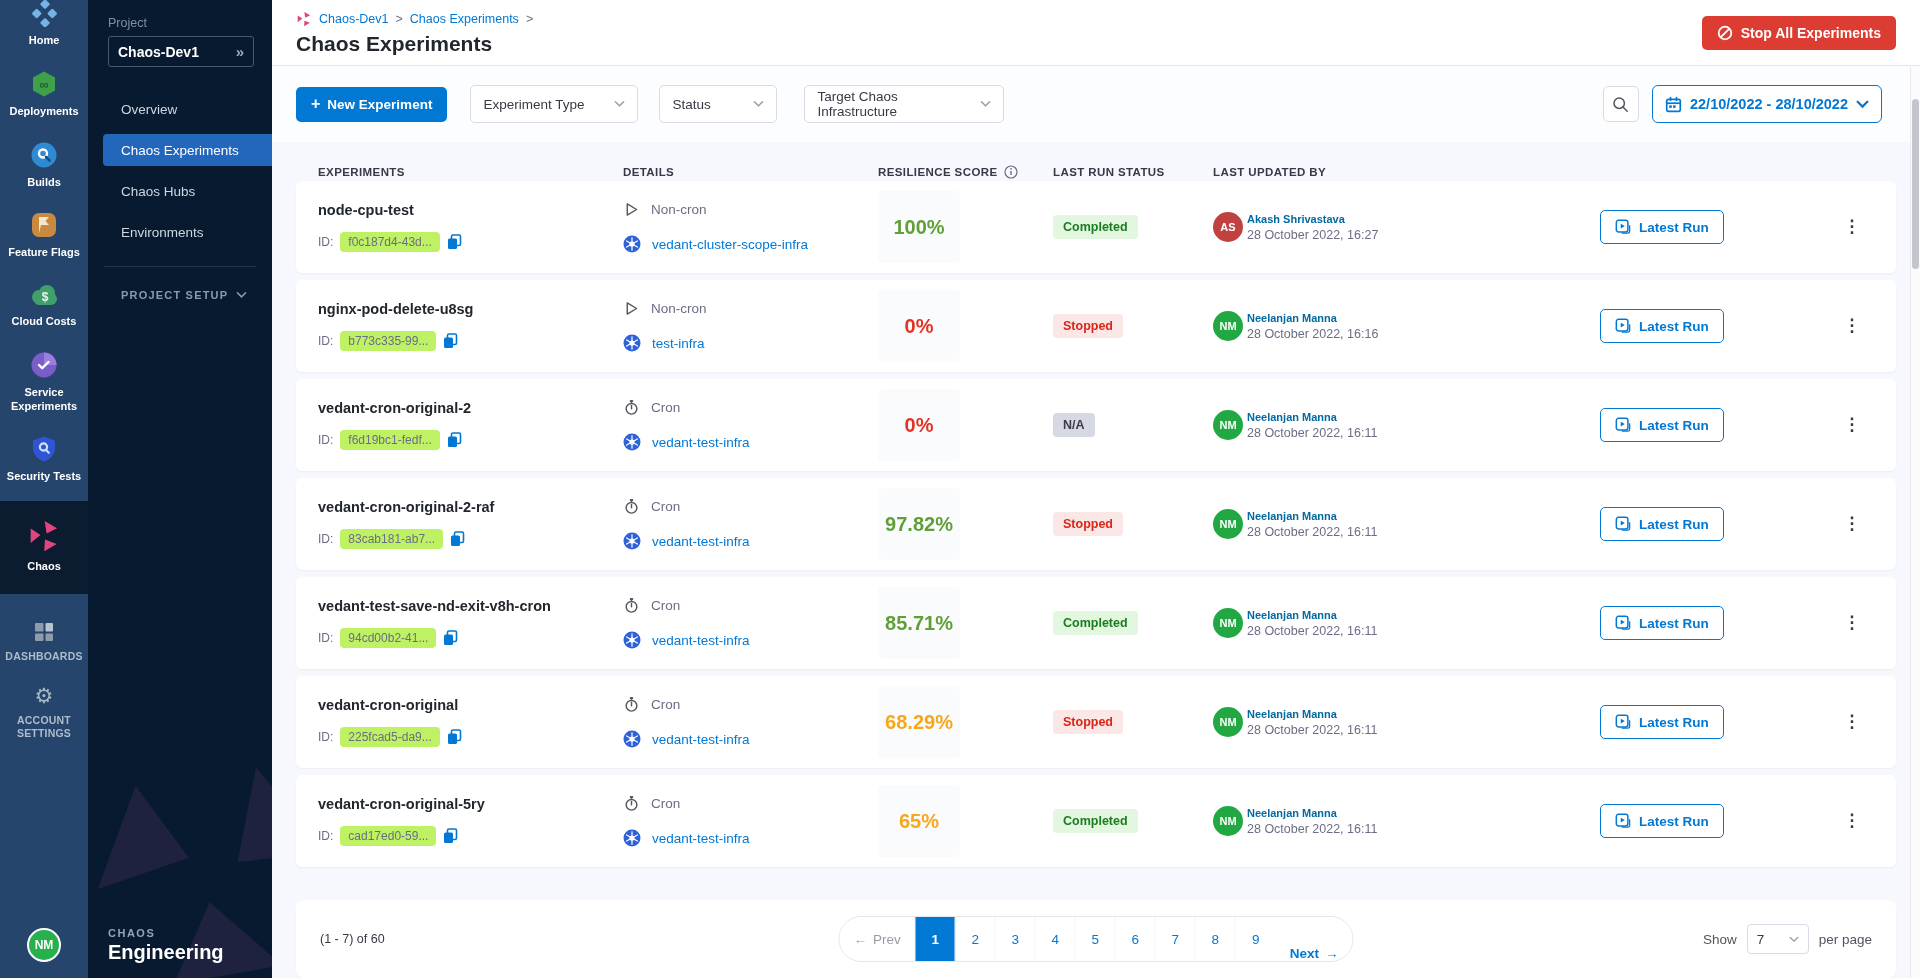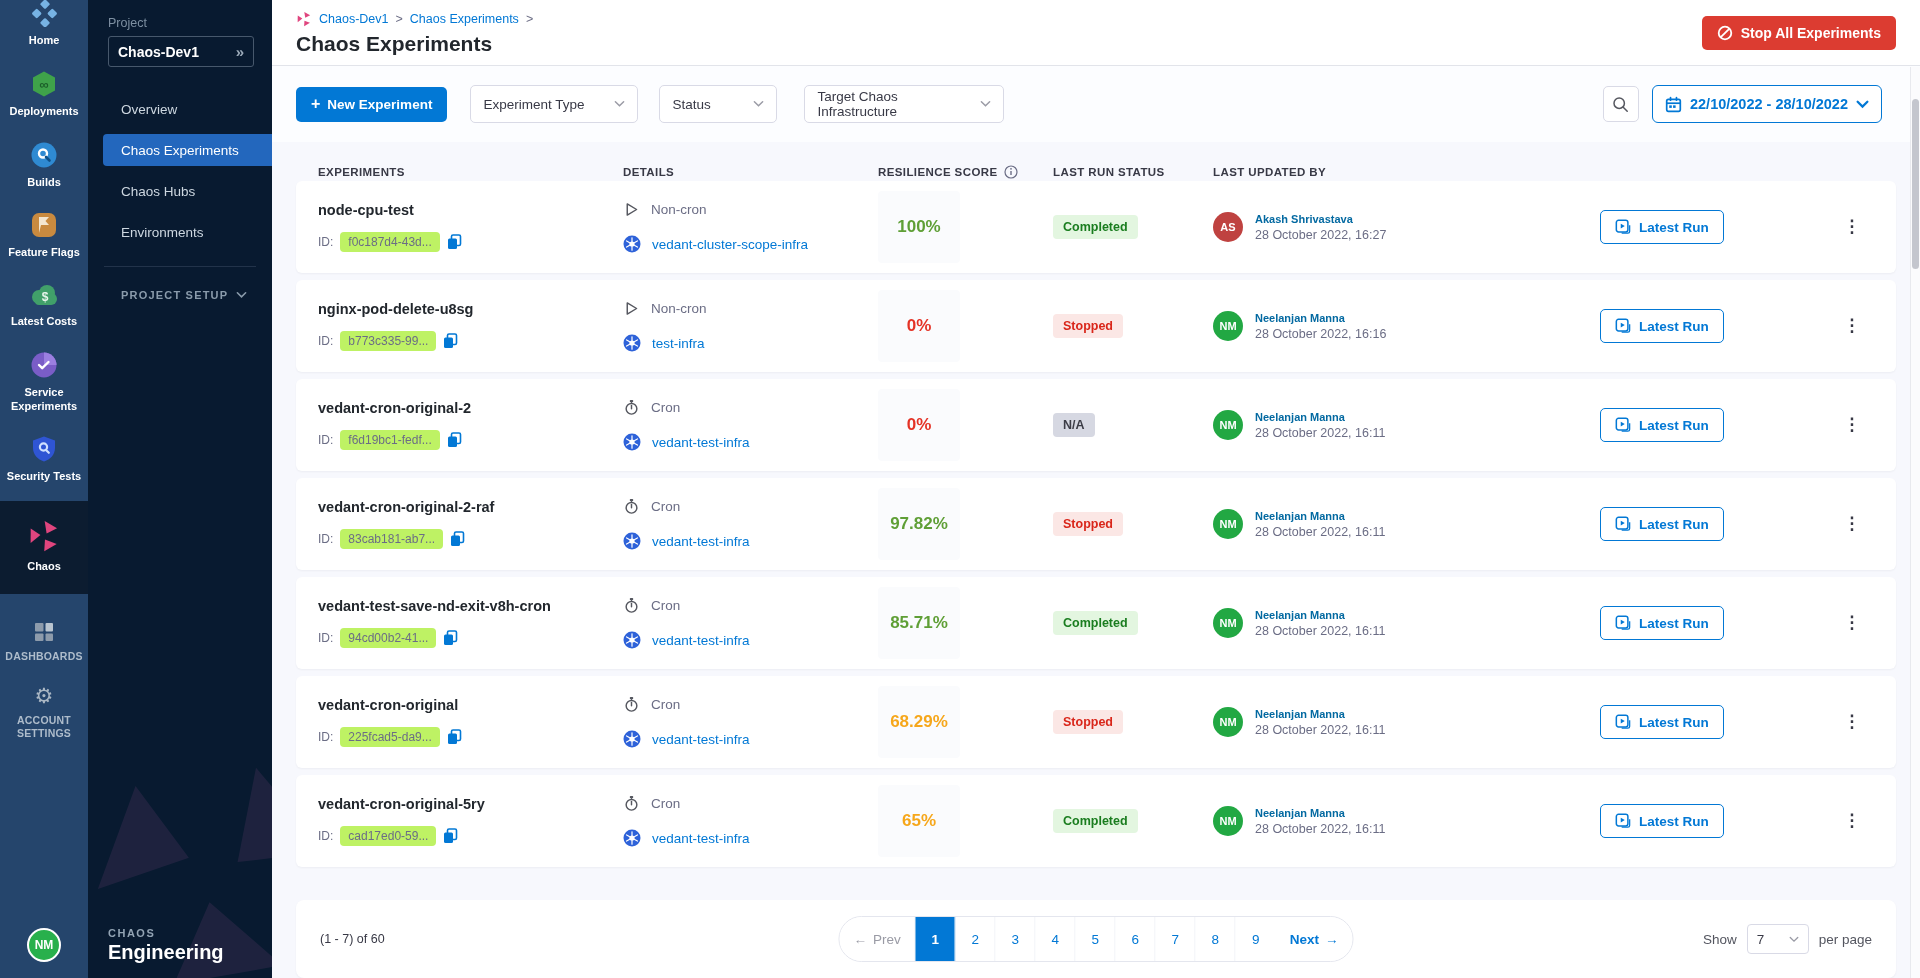--- a/index.html
+++ b/index.html
@@ -61,45 +61,45 @@
   .exp-name { font-size:14.5px; font-weight:700; color:#22272d; }
   .exp-id-row { display:flex; align-items:center; gap:7px; margin-top:14px; }
   .id-label { font-size:12px; color:#6b6d85; }
   .id-pill { background:#bef264; border-radius:4px; padding:3px 8px; font-size:12px; color:#6b6d85; }
   .copy-btn { background:none; border:none; cursor:pointer; padding:0; display:flex; }
   .detail-line { display:flex; align-items:center; gap:11px; font-size:13.5px; color:#6b6d85; }
   .detail-line + .detail-line { margin-top:17px; }
   .infra-link { color:#0278d5; text-decoration:none; cursor:pointer; }
   .k8s-badge { display:inline-flex; }
   .score-box { width:82px; height:72px; background:#fafbfd; border-radius:4px; display:flex; align-items:center; justify-content:center; }
-  .score-value { font-size:17px; font-weight:700; }
+  .score-value { font-size:20px; font-weight:700; }
   .score-green .score-value { color:#5f9f36; }
   .score-red .score-value { color:#e43326; }
   .score-orange .score-value { color:#f6a71b; }
   .status-pill { display:inline-block; border-radius:4px; padding:5px 10px; font-size:12.5px; font-weight:700; }
   .status-completed .status-pill { background:#e3f6e0; color:#1a7d1f; }
   .status-stopped .status-pill { background:#fbe7e5; color:#d9261a; }
   .status-na .status-pill { background:#d6d8e2; color:#3c3d47; }
-  .updated-cell { display:flex; align-items:center; gap:12px; }
+  .updated-cell { display:flex; align-items:center; gap:4px; }
   .avatar { width:30px; height:30px; border-radius:50%; color:#fff; font-size:11px; font-weight:700; display:flex; align-items:center; justify-content:center; flex-shrink:0; }
   .avatar-red .avatar { background:#bf4240; }
   .avatar-green .avatar { background:#22a843; }
   .user-name { font-size:11px; font-weight:700; color:#0369a1; }
   .user-date { font-size:12.5px; color:#6b6d85; margin-top:3px; }
   .latest-run-btn { background:#fff; border:1px solid #0278d5; border-radius:5px; color:#0278d5; font-size:13.5px; font-weight:700; padding:8px 14px; display:flex; align-items:center; gap:8px; cursor:pointer; font-family:inherit; }
   .kebab-btn { background:none; border:none; font-size:17px; color:#383946; cursor:pointer; line-height:14px; letter-spacing:0; font-weight:700; }
 
   
   .footer-card { background:#fff; border-radius:8px; margin-top:26px; height:78px; display:flex; align-items:center; padding:0 24px; position:relative; box-shadow:0 1px 2px rgba(40,41,61,.05); flex-shrink:0; }
   .range-text { font-size:12.5px; color:#383946; }
   .pagination { position:absolute; left:50%; transform:translateX(-50%); display:flex; border:1px solid #e4e6ee; border-radius:23px; background:#fff; overflow:hidden; }
   .pg { min-width:40px; height:44px; display:flex; align-items:center; justify-content:center; font-size:13.5px; color:#0278d5; border-right:1px solid #eef0f5; cursor:pointer; background:#fff; border-top:none; border-bottom:none; border-left:none; font-family:inherit; padding:0 6px; }
   .pg:last-child { border-right:none; }
   .pg.prev { color:#9a9ba5; gap:6px; padding:0 14px; }
-  .pg.next { gap:6px; padding:0 14px; font-weight:700; }
+  .pg.next { gap:6px; padding:0 14px; font-weight:700;align-items:flex-end; }
   .pg.page.active { background:#0278d5; color:#fff; font-weight:700; }
   .per-page { position:absolute; right:24px; display:flex; align-items:center; gap:10px; font-size:13.5px; color:#53555f; }
   .select-mini { border:1px solid #d9dae6; border-radius:4px; height:30px; width:62px; display:flex; align-items:center; justify-content:space-between; padding:0 9px; color:#383946; cursor:pointer; background:#fff; }
 
   
   .scrollbar { position:absolute; right:0; top:67px; bottom:0; width:10px; background:#fbfbfd; border-left:1px solid #e8e9ee; }
   .scroll-thumb { position:absolute; top:32px; left:1px; width:7px; height:170px; background:#c4c6ce; border-radius:4px; cursor:pointer; }
 
   .icon { display:inline-flex; flex-shrink:0; }
 </style>
@@ -153,21 +153,21 @@
         <svg width="30" height="26" viewBox="0 0 30 26">
           <g fill="#41a06a">
             <circle cx="10" cy="15" r="7"></circle>
             <circle cx="18" cy="11" r="8"></circle>
             <circle cx="22" cy="17" r="6"></circle>
             <rect x="6" y="15" width="18" height="8" rx="4"></rect>
           </g>
           <text x="16" y="18.5" font-size="12" font-weight="bold" fill="#e8f5ec" text-anchor="middle">$</text>
         </svg>
       </span>
-    <span class="lbl">Latest Costs</span>
+    <span class="lbl">Cloud Costs</span>
   </div>
   <div class="rail-item">
     <span class="icon">
         <svg width="28" height="28" viewBox="0 0 28 28">
           <circle cx="14" cy="14" r="12.5" fill="#7a5dc7"></circle>
           <path d="M14 14 L14 1.5 A12.5 12.5 0 0 1 26.5 14 Z" fill="#9b7fe0"></path>
           <path d="M9 14 l3.2 3.2 L18.5 11" fill="none" stroke="#fff" stroke-width="2.4" stroke-linecap="round" stroke-linejoin="round"></path>
         </svg>
       </span>
     <span class="lbl">Service Experiments</span>

